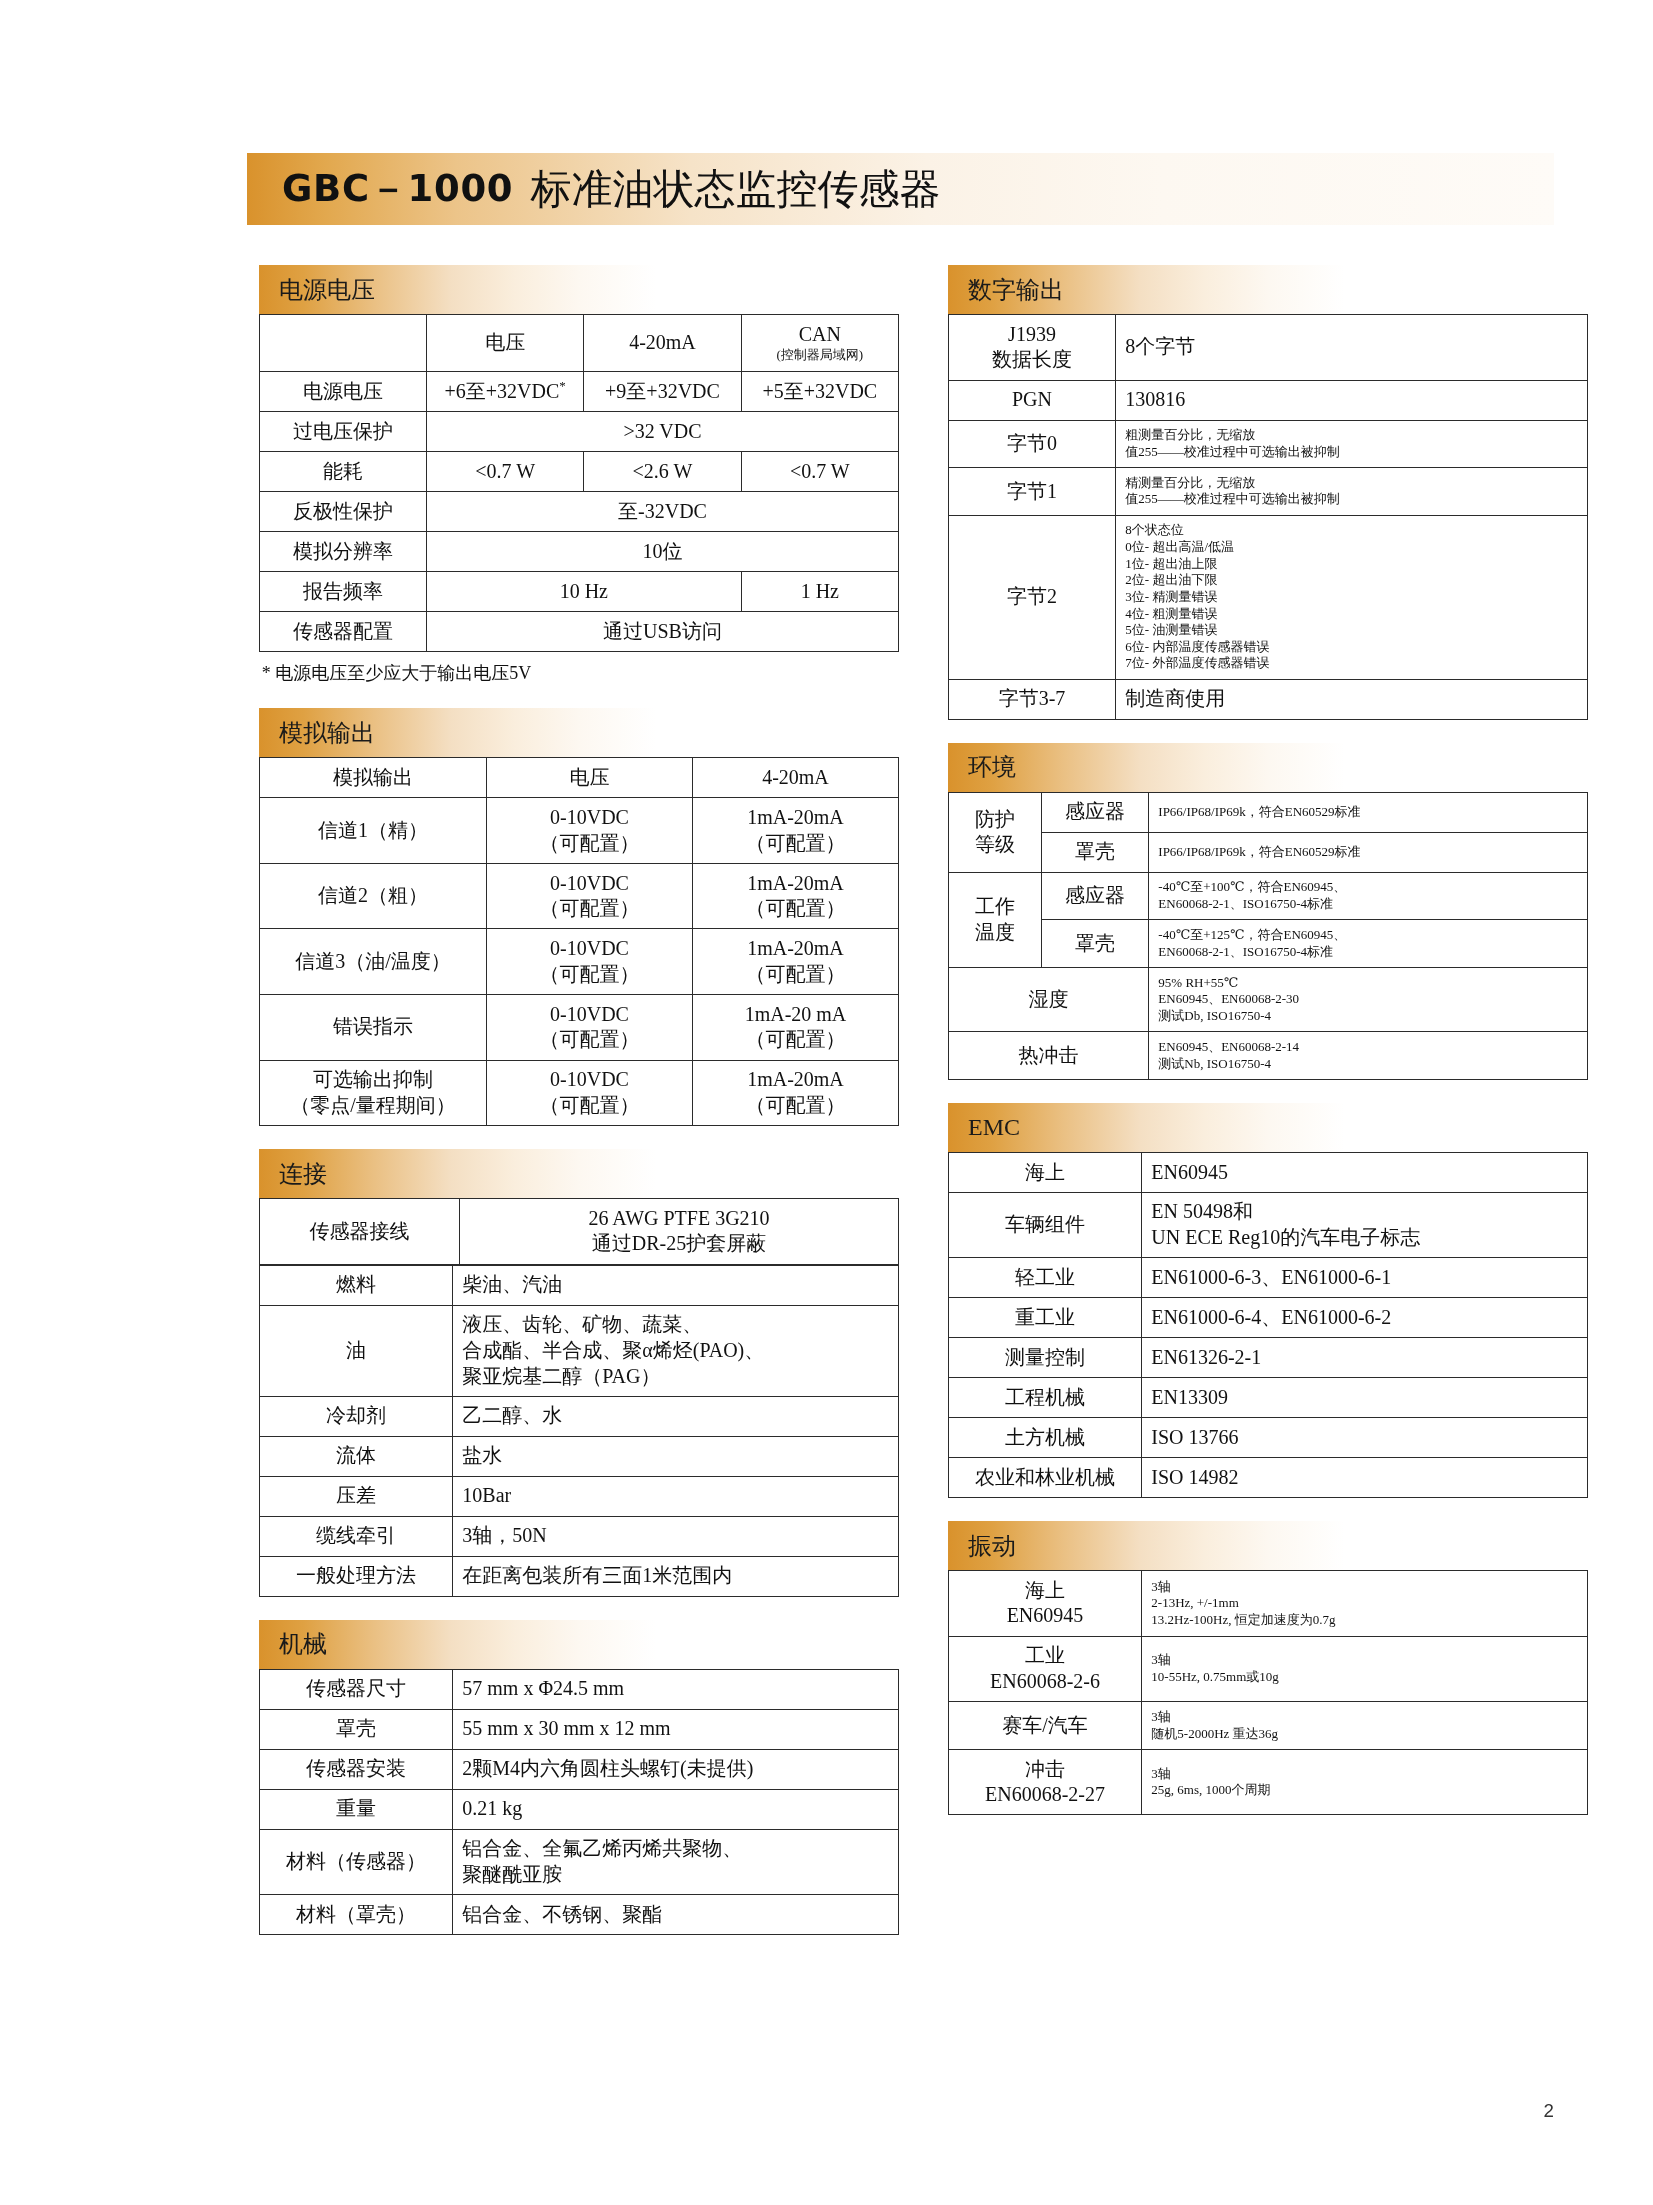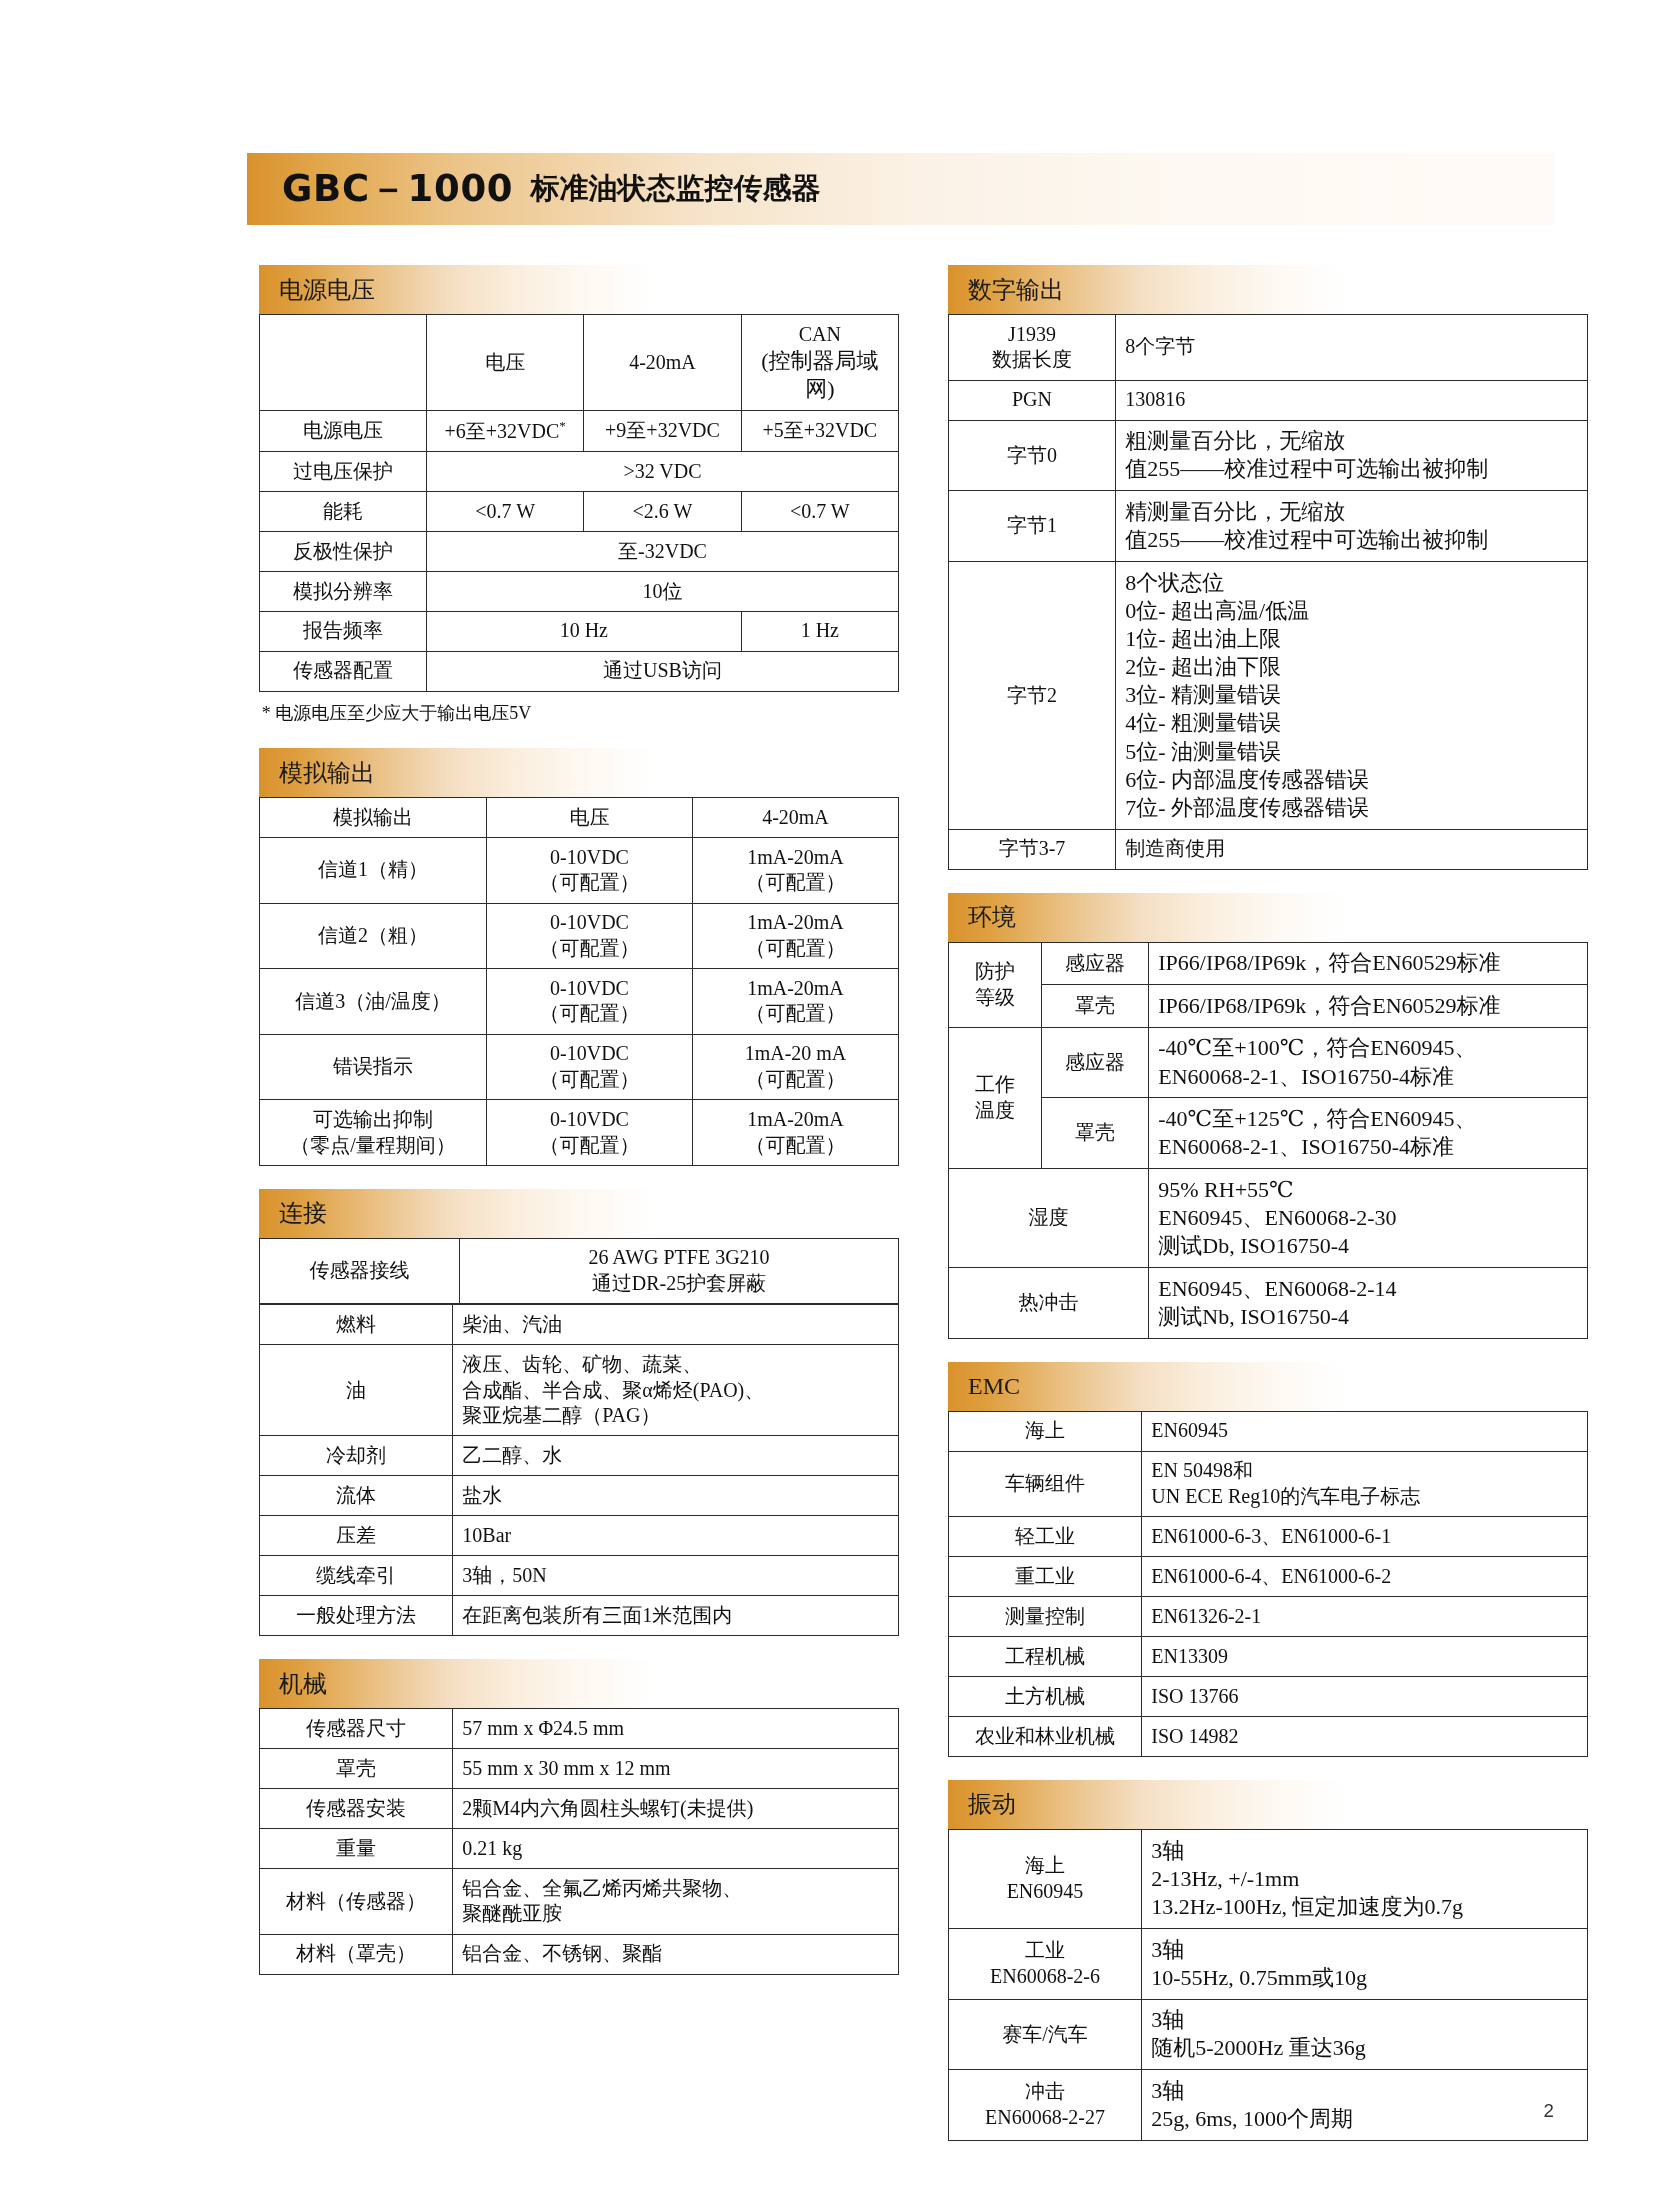--- a/index.html
+++ b/index.html
@@ -11,21 +11,21 @@
   .page{position:relative;width:1654px;height:2205px;box-sizing:border-box;
         padding:153px 100px 0 247px;}
 
   
   .title-banner{
     width:1307px;height:72px;
     background:linear-gradient(to right,#D9922C 0%,#E2A84E 6%,#ECC489 16%,#F6E3C8 34%,#FBF2E6 52%,#FDF8F1 70%,#FEFBF7 100%);
     display:flex;align-items:center;padding-left:35px;box-sizing:border-box;
   }
   .title-code{font-family:"DejaVu Sans",sans-serif;font-weight:bold;font-size:37px;letter-spacing:0.7px;color:#111;}
-  .title-name{font-size:29px;margin-left:17.3px;color:#111;font-weight:700;}
+  .title-name{font-size:41px;margin-left:17.3px;color:#111;font-weight:400;}
 
   
   .cols{display:flex;gap:37px;margin-top:40px;}
   .col{width:640px;flex:0 0 640px;padding-left:12px;}
 
   
   .sec-head{
     width:100%;height:49px;margin-top:23px;margin-bottom:0;
     background:linear-gradient(to right,#D9922C 0%,#DFA143 7%,#EAC083 18%,#F4DFC3 30%,#FAEEDD 40%,#FDF8F1 50%,#FFFFFF 62%,#FFFFFF 100%);
     display:flex;align-items:center;padding-left:20px;box-sizing:border-box;
@@ -38,21 +38,21 @@
   table td{
     border:1.3px solid #2b2b2b;
     padding:6.7px 9.3px;
     font-size:20px;line-height:1.28;
     vertical-align:middle;
     word-break:break-word;
   }
   td.c{text-align:center;}
   td.l{text-align:left;}
   .wrap{white-space:pre-line;}
-  .small{font-size:22px;}
+  .small{font-size:13px;}
   .footnote{font-size:18px;margin-top:9.3px;padding-left:2.7px;}
   sup{font-size:0.65em;vertical-align:super;}
 
   
   .t-power col.k{width:167px}
   .t-power col.v{width:auto}
 
   .t-analog col.k{width:227px}
   .t-conn  col.k{width:200px}
   .t-chem  col.k{width:193px}

